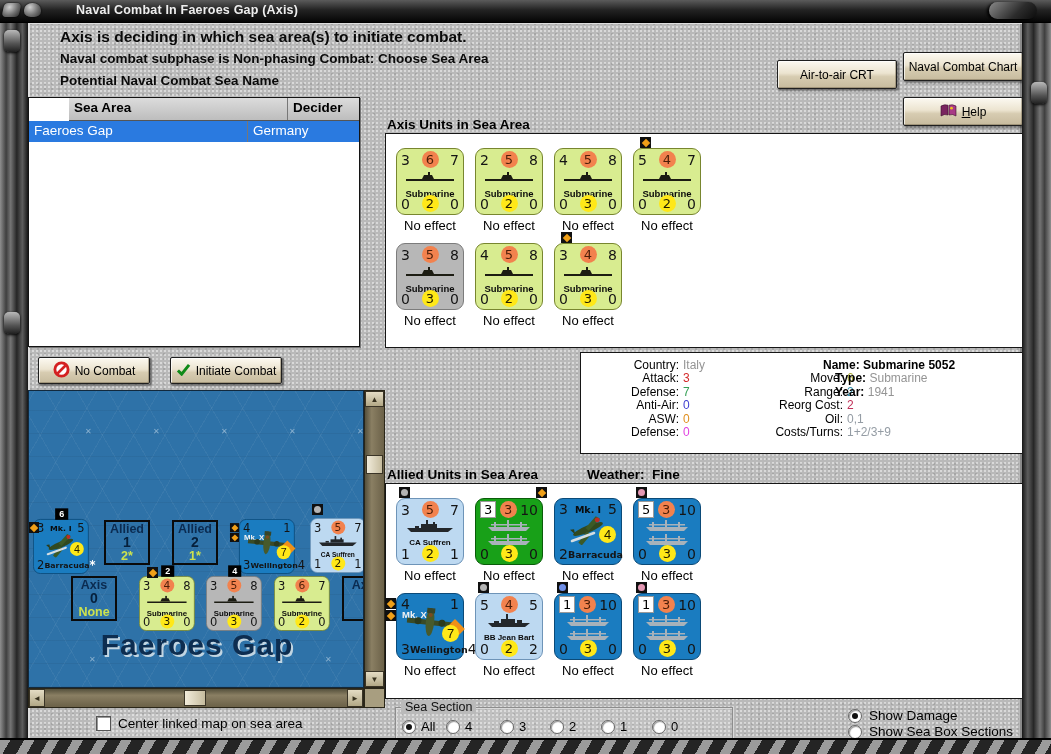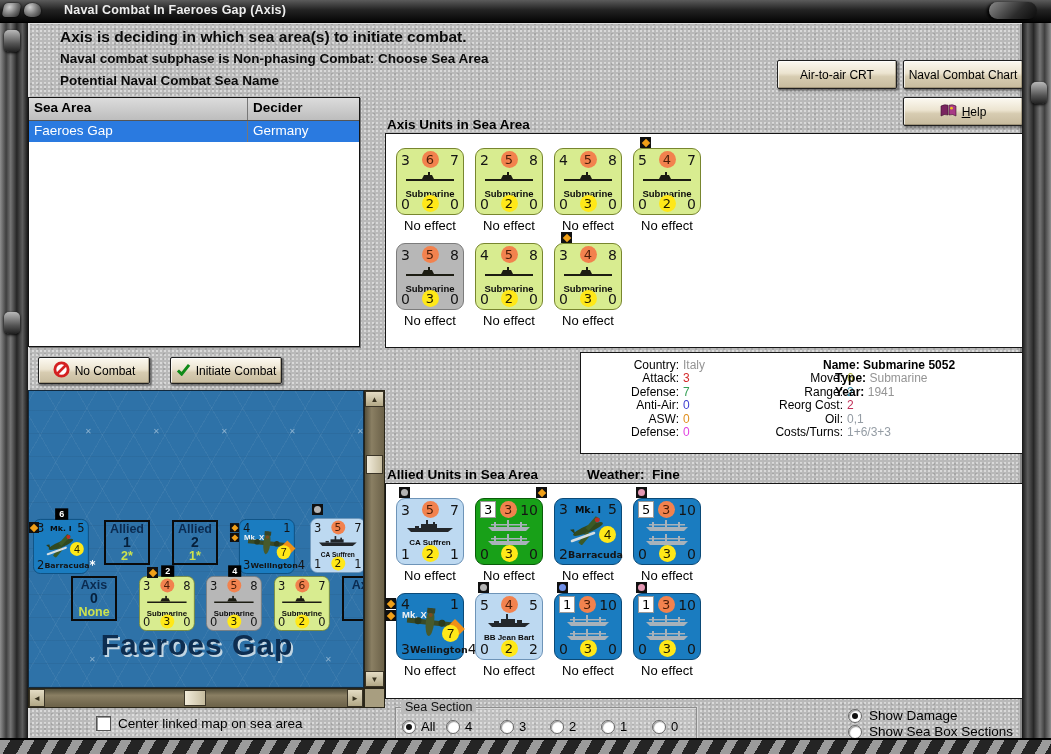--- a/index.html
+++ b/index.html
@@ -2,21 +2,21 @@
 <html><head>
 <meta charset="utf-8">
 <style>
   html,body{margin:0;padding:0;}
   body{width:1051px;height:754px;position:relative;background:#1b1b1b;overflow:hidden;
        font-family:"Liberation Sans",sans-serif;-webkit-font-smoothing:antialiased;}
   
   .titlebar{position:absolute;left:0;top:0;width:1051px;height:22px;
     background:linear-gradient(180deg,#5b5b5b 0%,#232323 45%,#050505 100%);
     border-bottom:1px solid #000;z-index:50;}
-  .title-text{position:absolute;left:64px;top:3px;font-weight:bold;font-size:12.5px;color:#eee;letter-spacing:.2px;}
+  .title-text{position:absolute;left:76px;top:3px;font-weight:bold;font-size:12.5px;color:#eee;letter-spacing:.2px;}
   .sysico{position:absolute;top:3px;width:17px;height:14px;border-radius:4px;
     background:radial-gradient(circle at 35% 30%,#cfcfcf,#6e6e6e 55%,#2a2a2a);box-shadow:0 0 2px #000;}
   .sysico.b{left:3px;transform:skewX(-12deg);} .sysico.c{left:24px;border-radius:50% 50% 40% 40%;}
   .tb-orn{position:absolute;right:14px;top:2px;width:48px;height:17px;border-radius:9px;
     background:linear-gradient(135deg,#8b8b8b,#2c2c2c 60%,#0a0a0a);box-shadow:-2px 1px 3px #000;}
   .rail{position:absolute;top:22px;bottom:14px;z-index:40;
     background:linear-gradient(90deg,#8f8f8f 0,#3f3f3f 22%,#747474 38%,#262626 60%,#5d5d5d 80%,#161616 100%);}
   .rail.left{left:0;width:28px;}
   .rail.right{right:0;width:29px;transform:scaleX(-1);}
   .rail .knob{position:absolute;left:4px;width:16px;height:22px;border-radius:5px;
@@ -30,21 +30,21 @@
     box-shadow:inset 2px 2px 0 #dedede,inset -2px -2px 0 #8a8a8a;z-index:30;}
   
   .h1{position:absolute;left:32px;top:6px;font-weight:bold;font-size:15.5px;color:#0a0a0a;}
   .h2{position:absolute;left:32px;top:29px;font-weight:bold;font-size:13.5px;color:#0a0a0a;}
   .h3{position:absolute;left:32px;top:51px;font-weight:bold;font-size:13.5px;color:#0a0a0a;}
   .seclabel{position:absolute;font-weight:bold;font-size:13.5px;color:#000;}
   
   .seatable{position:absolute;left:0;top:75px;width:330px;height:248px;background:#fff;
     border:1px solid #141414;box-shadow:1px 1px 0 #777;}
   .st-head{display:flex;height:22px;background:linear-gradient(#dcdcdc,#bdbdbd);border-bottom:1px solid #555;
-    font-weight:bold;font-size:13.5px;}
+    font-weight:bold;font-size:13.5px;margin-left:40px;}
   .st-head .c1,.st-row .c1{width:219px;border-right:1px solid #777;padding:2px 0 0 5px;box-sizing:border-box;}
   .st-head .c2,.st-row .c2{flex:1;padding:2px 0 0 5px;}
   .st-row{display:flex;height:21px;font-size:13.5px;}
   .st-row.sel{background:#2a7ae0;color:#fff;}
   
   .btn{position:absolute;display:flex;align-items:center;justify-content:center;gap:5px;cursor:default;
     background:linear-gradient(180deg,#fcf9f1 0%,#ece4d0 45%,#d7ccb1 58%,#c7bb9e 100%);
     border:1px solid #1f1f1f;border-radius:2px;font-size:12px;color:#000;
     box-shadow:inset 1px 1px 0 rgba(255,255,255,.7),inset -1px -1px 0 rgba(110,100,75,.45),1.5px 1.5px 2px rgba(0,0,0,.4);}
   
@@ -112,21 +112,21 @@
   .hscroll{position:absolute;left:0;top:298px;width:336px;height:20px;background:linear-gradient(180deg,#55503c,#8a7f63 35%,#6b6148);border:1px solid #2a2618;box-sizing:border-box;}
   .sbtn{position:absolute;background:linear-gradient(#e4dcc4,#b2a886);border:1px solid #3a3426;display:flex;
     align-items:center;justify-content:center;font-size:8px;color:#38321f;box-sizing:border-box;}
   .thumb{position:absolute;background:linear-gradient(90deg,#f1ebda,#c6bc9e);border:1px solid #3a3426;box-sizing:border-box;}
   .scorner{position:absolute;left:336px;top:298px;width:21px;height:20px;background:#a89e80;border:1px solid #2a2618;box-sizing:border-box;}
   
   .cbrow{position:absolute;display:flex;align-items:center;gap:7px;font-size:13.5px;color:#000;
     background:rgba(255,255,255,.14);padding:2px 8px 3px 6px;}
   .cbx{width:13px;height:13px;background:#fff;border:1px solid #555;box-shadow:inset 1px 1px 0 #999;}
   .groupbox{position:absolute;border:1px solid #8d8d8d;box-shadow:inset 1px 1px 0 #d9d9d9,1px 1px 0 #d9d9d9;
-    background:rgba(255,255,255,.10);}
+    background:rgba(255,255,255,.10);padding-left:36px;}
   .gb-legend{position:absolute;top:-8px;left:5px;background:#bababa;padding:0 4px;font-size:12.5px;color:#111;}
   .radio-item{position:absolute;display:flex;align-items:center;gap:5px;font-size:13px;color:#000;}
   .radio{width:12px;height:12px;border-radius:50%;background:#fff;border:1px solid #666;
     box-shadow:inset 1px 1px 1px #999;position:relative;flex:0 0 auto;}
   .radio.sel::after{content:"";position:absolute;left:3px;top:3px;width:6px;height:6px;border-radius:50%;background:#111;}
   .dispopt{position:absolute;display:flex;align-items:center;gap:7px;font-size:13.5px;color:#000;}
 </style>
 </head>
 <body>
 
@@ -158,21 +158,21 @@
     </div>
     <div class="st-row sel">
       <div class="c1">Faeroes Gap</div>
       <div class="c2">Germany</div>
     </div>
   </div>
 
   <div class="btn" style="left:749px;top:38px;width:118px;height:27px">
     <span>Air-to-air CRT</span>
     </div>
-  <div class="btn" style="left:875px;top:38px;width:118px;height:27px">
+  <div class="btn" style="left:875px;top:30px;width:118px;height:27px">
     <span>Naval Combat Chart</span>
     </div>
   <div class="btn" style="left:875px;top:75px;width:118px;height:27px">
     <span><svg width="17" height="14" viewBox="0 0 17 14">
           <path d="M1 3Q4.5 1 8 2.2V12Q4.5 10.5 1 13Z" fill="#7a2560" stroke="#3a0f2e" stroke-width=".6"></path>
           <path d="M16 3Q12.5 1 9 2.2V12Q12.5 10.5 16 13Z" fill="#a83a86" stroke="#3a0f2e" stroke-width=".6"></path>
           <circle cx="11.5" cy="5.2" r="1.4" fill="#f0c020"></circle>
         </svg></span>
     <span id="help-label"><u>H</u>elp</span>
     </div>
@@ -389,21 +389,21 @@
         <div class="irow">
           <span class="il">Reorg Cost:</span>
           <span style="color:#c03058">2</span>
         </div>
         <div class="irow">
           <span class="il">Oil:</span>
           <span style="color:#949ca4">0,1</span>
         </div>
         <div class="irow">
           <span class="il">Costs/Turns:</span>
-          <span style="color:#949ca4">1+6/3+3</span>
+          <span style="color:#949ca4">1+2/3+9</span>
         </div>
       </div>
     <div class="icol" style="left:242px;top:5px">
       <div class="irow iname"><span>Name:</span>&nbsp;<span>Submarine 5052</span></div>
       <div class="irow"><span style="font-weight:bold;margin-left:12px">Type:</span>&nbsp;<span class="gray">Submarine</span></div>
       <div class="irow"><span style="font-weight:bold;margin-left:12px">Year:</span>&nbsp;<span class="gray">1941</span></div>
     </div>
   </div>
 
   <div class="map">

